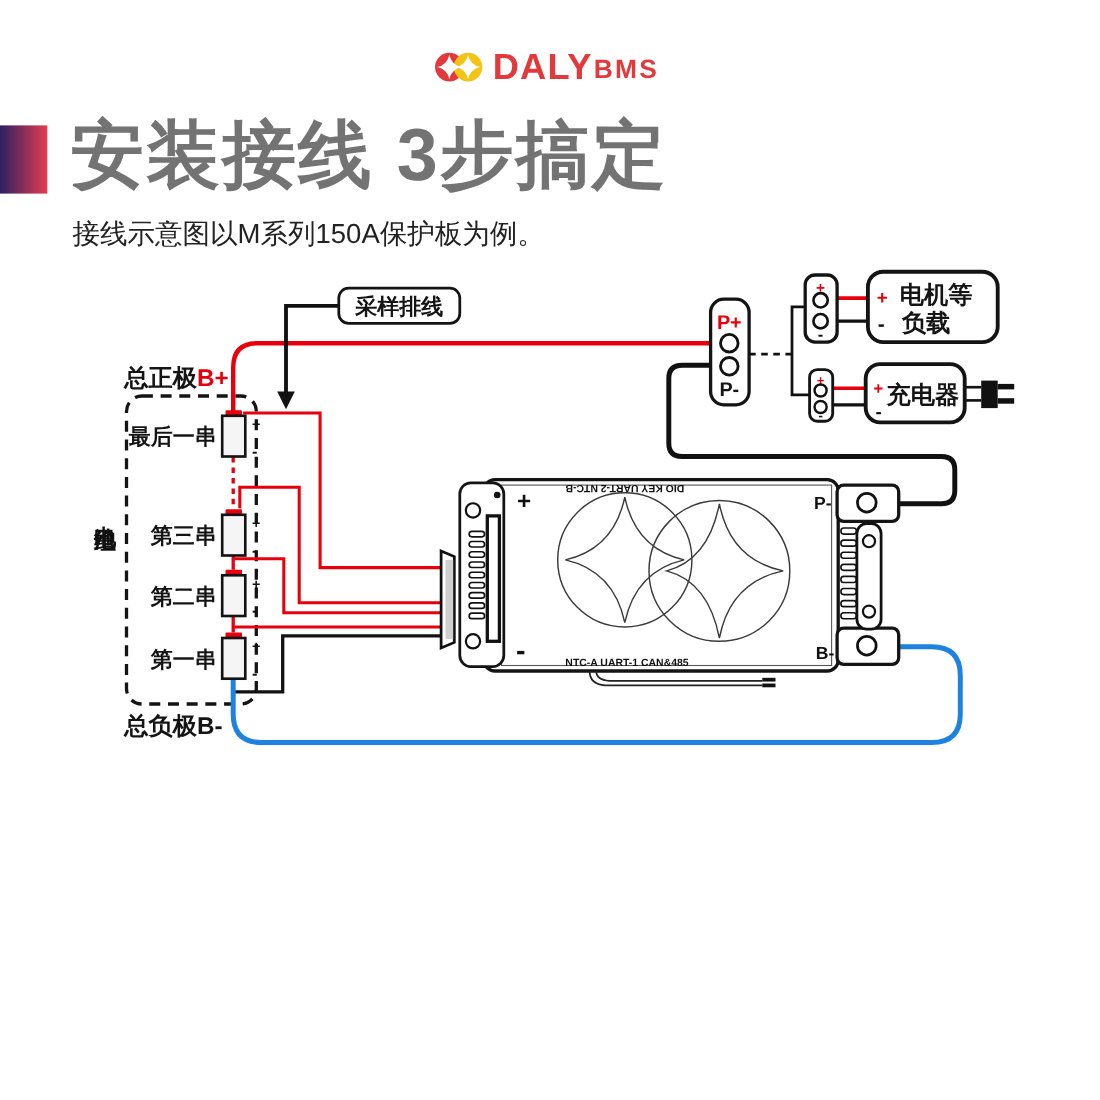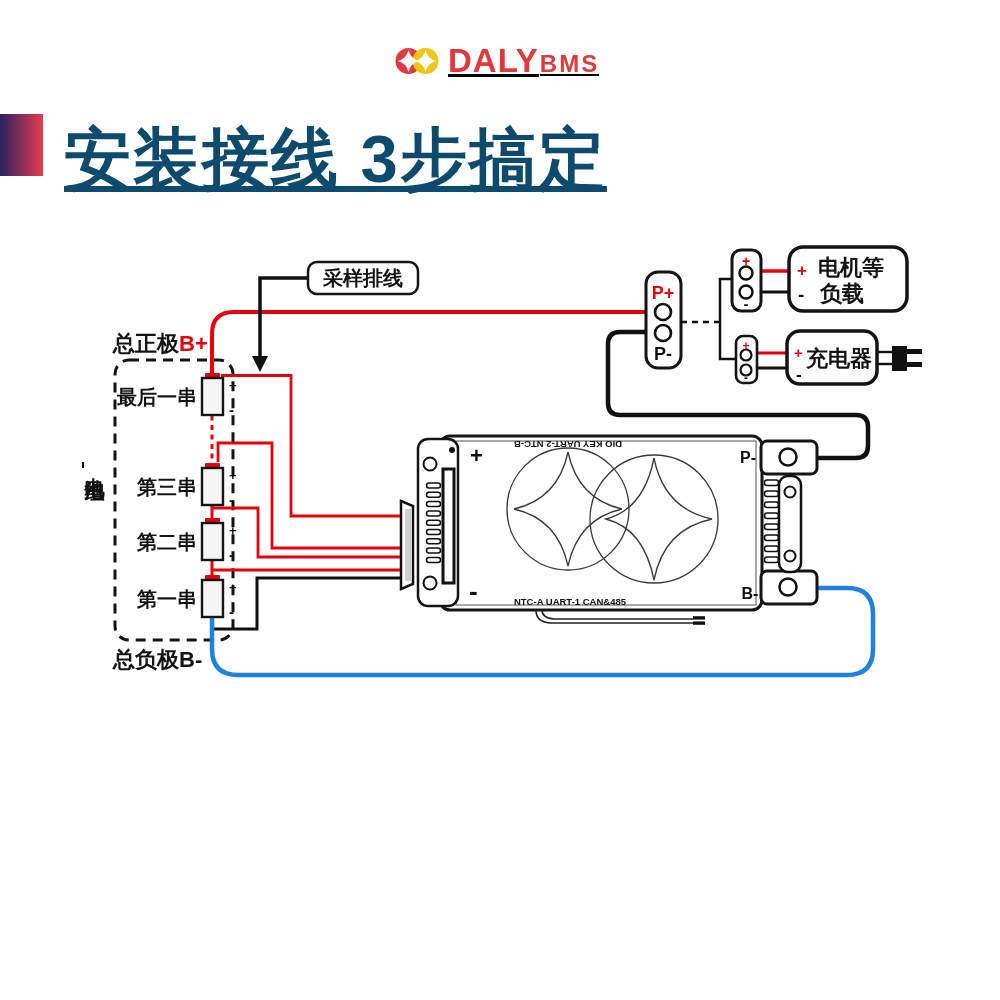--- a/index.html
+++ b/index.html
@@ -1,26 +1,26 @@
 <!DOCTYPE html>
 <html><head>
 <meta charset="utf-8">
 <style>
   html,body{margin:0;padding:0;background:#fff;}
   .page{position:relative;width:1000px;height:1000px;background:#fff;overflow:hidden;
         font-family:"Liberation Sans","DejaVu Sans",sans-serif;}
-  .abs{position:absolute;text-decoration:underline;}
+  .abs{position:absolute;}
   
   .logo{left:394px;top:42px;display:flex;align-items:center;}
   .brand{font-size:33px;font-weight:800;color:#e23a3c;letter-spacing:1px;margin-left:8px;}
   .brand-suffix{font-size:24px;font-weight:800;color:#e23a3c;letter-spacing:2px;margin-left:1px;padding-top:6px;}
   
   .accent-bar{left:0;top:114px;width:43px;height:62px;
       background:linear-gradient(90deg,#2b2160 0%,#e73b50 100%);}
-  .page-title{left:64px;top:114px;width:700px;font-size:67px;font-weight:900;color:#0c4a6e;
+  .page-title{left:64px;top:96px;width:700px;font-size:67px;font-weight:900;color:#737373;
       letter-spacing:2px;white-space:nowrap;}
   .subtitle{left:66px;top:196px;font-size:25px;font-weight:500;color:#222;}
   
   .vlabel{left:82px;top:462px;writing-mode:vertical-rl;text-orientation:upright;
       font-size:20px;font-weight:700;color:#111;letter-spacing:2px;}
   
   svg.diagram{position:absolute;left:0;top:0;width:1000px;height:1000px;}
   
   .steps{left:107px;top:712px;width:866px;font-size:21px;line-height:45.5px;color:#3d3d3d;}
   .step{position:relative;padding-left:68px;}
@@ -38,20 +38,21 @@
       <circle cx="30.5" cy="17" r="13" fill="#f3c415"></circle>
       <path d="M13.5,6 Q15.5,15 24.5,17 Q15.5,19 13.5,28 Q11.5,19 2.5,17 Q11.5,15 13.5,6" fill="#fff"></path>
       <path d="M30.5,6 Q32.5,15 41.5,17 Q32.5,19 30.5,28 Q28.5,19 19.5,17 Q28.5,15 30.5,6" fill="#fff"></path>
     </svg>
     <span class="brand">DALY</span>
     <span class="brand-suffix">BMS</span>
   </div>
 
   <div class="abs accent-bar"></div>
   <div class="abs page-title">安装接线 3步搞定</div>
+  <div class="abs subtitle">接线示意图以M系列150A保护板为例。</div>
 
   <div class="abs vlabel">电池组</div>
 
   <svg class="diagram" viewBox="0 0 1000 1000">
 
     <rect x="115" y="360" width="118" height="280" rx="14" fill="none" stroke="#141414" stroke-width="3" stroke-dasharray="10 7"></rect>
 
     <text x="113" y="351" font-size="22" font-weight="700" fill="#141414"><tspan>总正极</tspan><tspan fill="#e8000d">B+</tspan></text>
     <text x="113" y="667" font-size="22" font-weight="700" fill="#141414"><tspan>总负极</tspan><tspan>B-</tspan></text>
 

